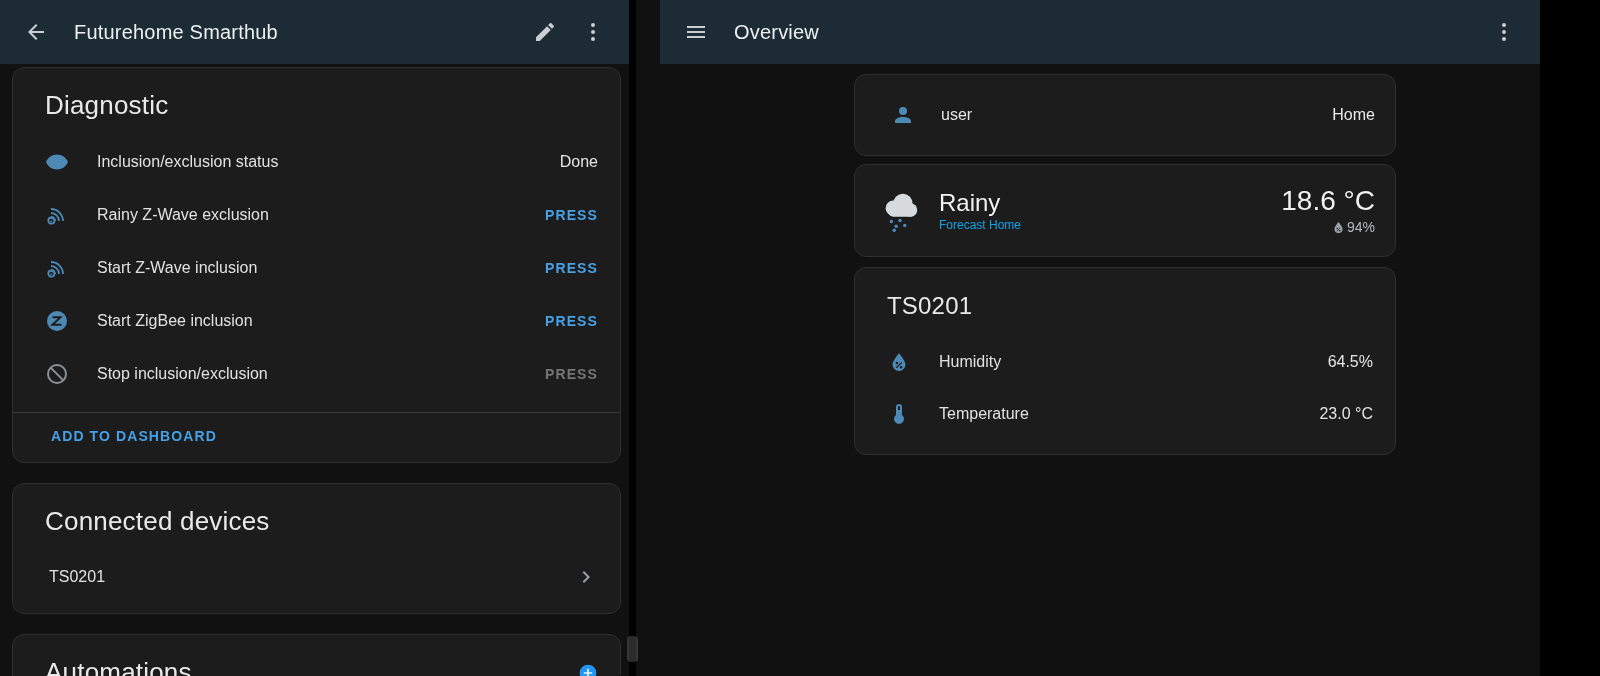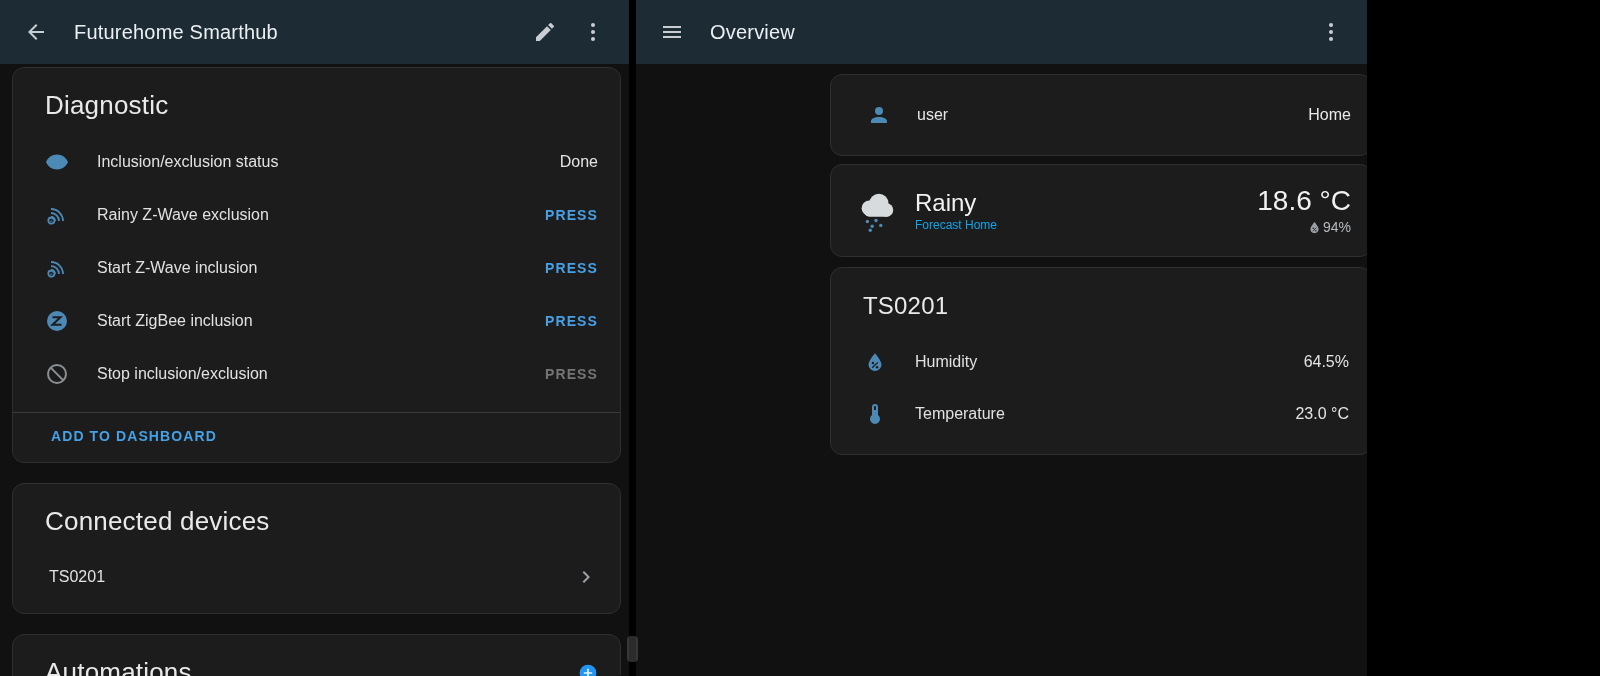--- a/index.html
+++ b/index.html
@@ -5,26 +5,26 @@
   * { box-sizing: border-box; }
   html,body { margin:0; padding:0; }
   body {
     width:1600px; height:676px; overflow:hidden;
     background:#000;
     font-family:"Liberation Sans", sans-serif;
     color:#e3e3e3;
     --accent:#45a0e6; --icon-blue:#4d89b5; --appbar:#1d2c34;
     --card-bg:#1c1c1c; --page-bg:#111111; --add-blue:#2196f3;
   }
-  .screen { display:flex; width:1367px; height:676px; }
+  .screen { display:flex; width:1540px; height:676px; }
   .panel { background:var(--page-bg); display:flex; flex-direction:column; overflow:hidden; }
   .panel.left { width:629px; flex:0 0 629px; }
   .split-divider { width:7px; flex:0 0 7px; background:#000; position:relative; }
   .split-divider .handle { position:absolute; left:-2px; bottom:14px; width:11px; height:26px; border-radius:4px; background:#9a9a9a; opacity:.28; }
-  .panel.right { flex:1; }
+  .panel.right { flex:1;padding-left:24px; }
 
   .appbar { height:64px; flex:0 0 64px; background:var(--appbar); display:flex; align-items:center; padding:0 12px; }
   .appbar h1 { font-size:20px; font-weight:400; margin:0 0 0 14px; color:#eceff1; letter-spacing:.2px; white-space:nowrap; }
   .spacer { flex:1; }
   .icon-btn { width:48px; height:48px; display:grid; place-items:center; background:none; border:none; color:#c9ced2; cursor:pointer; padding:0; }
   .icon-btn svg { width:24px; height:24px; }
 
   .content { flex:1; overflow:hidden; padding:3px 8px 0 12px;border-radius:13px; }
   .right-content { padding:10px 0 0 194px; }
 

